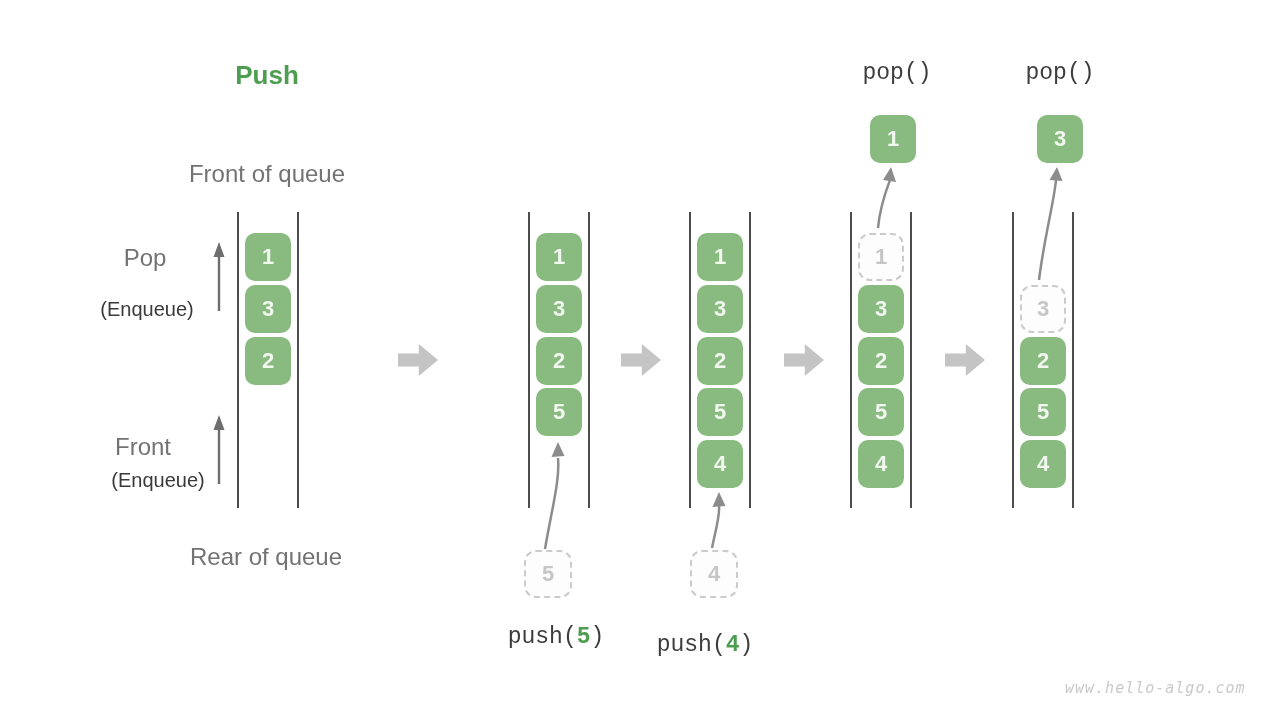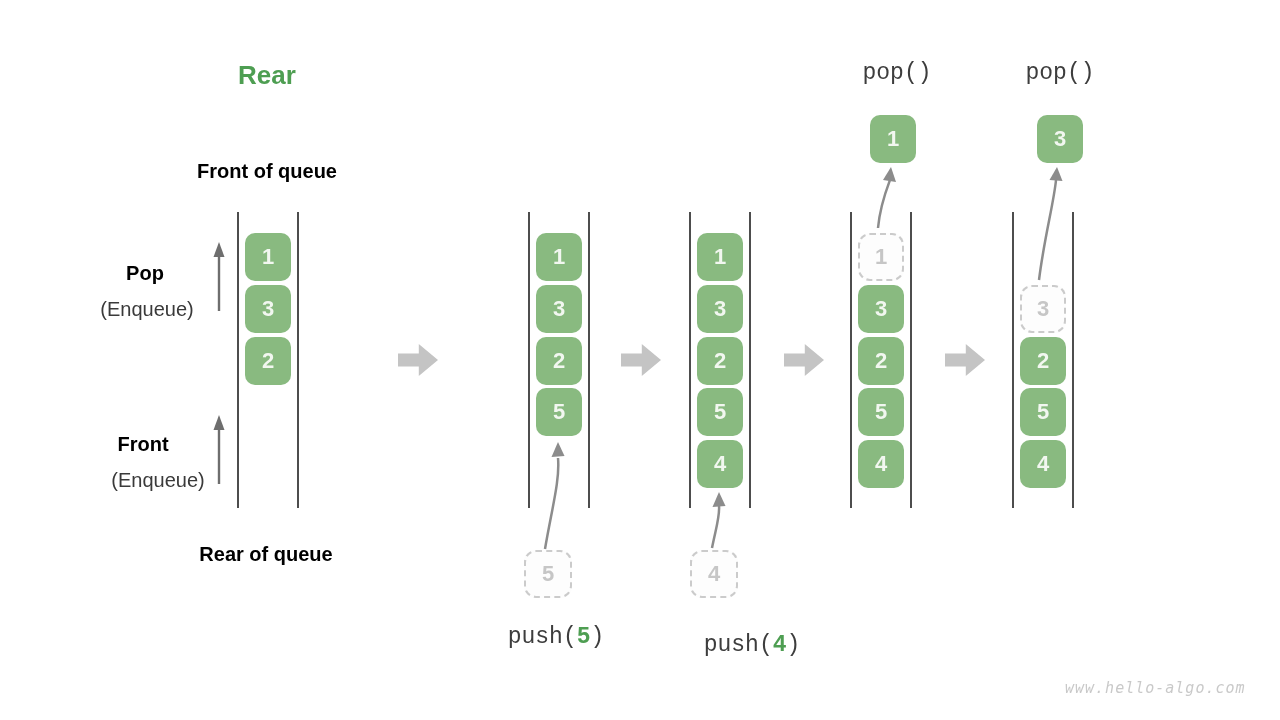--- a/index.html
+++ b/index.html
@@ -3,21 +3,21 @@
 <meta charset="utf-8">
 <style>
   html,body{margin:0;padding:0;}
   body{width:1280px;height:720px;background:#ffffff;overflow:hidden;
        font-family:"Liberation Sans",sans-serif;position:relative;}
   .abs{position:absolute;}
   .ctr{transform:translateX(-50%);white-space:nowrap;}
 
   
   .title{font-size:26px;font-weight:bold;color:#4e9e52;}
-  .side-label{font-size:20px;font-weight:bold;color:#000000;}
+  .side-label{font-size:24px;font-weight:normal;color:#737373;}
   .side-sub{font-size:20px;font-weight:normal;color:#3a3a3a;}
   .mono{font-family:Liberation Mono, monospace;font-size:23px;color:#3d3d3d;}
   .mono .green{color:#4e9e52;font-weight:bold;}
   .watermark{font-family:"DejaVu Sans Mono",monospace;font-size:15px;color:#c9c9c9;letter-spacing:1px;font-style:italic;}
 
   
   .wall{position:absolute;width:2px;top:212px;height:296px;background:#4d4d4d;}
 
   
   .cell{position:absolute;width:46px;height:48px;border-radius:10px;background:#89ba80;
@@ -31,25 +31,25 @@
 
   
   .step-arrow{position:absolute;width:40px;height:32px;background:#c4c4c4;
         clip-path:polygon(0 30%,52% 30%,52% 0,100% 50%,52% 100%,52% 70%,0 70%);}
 
   svg{position:absolute;overflow:visible;}
 </style>
 </head>
 <body>
 
-<div class="abs ctr title" style="left:267px;top:60px;">Rear</div>
+<div class="abs ctr title" style="left:267px;top:60px;">Push</div>
 
 <div class="abs ctr side-label" style="left:267px;top:160px;">Front of queue</div>
 
-<div class="abs ctr side-label" style="left:145px;top:262px;">Pop</div>
+<div class="abs ctr side-label" style="left:145px;top:244px;">Pop</div>
 <div class="abs ctr side-sub" style="left:147px;top:298px;">(Enqueue)</div>
 
 <div class="abs ctr side-label" style="left:143px;top:433px;">Front</div>
 <div class="abs ctr side-sub" style="left:158px;top:469px;">(Enqueue)</div>
 
 <div class="abs ctr side-label" style="left:266px;top:543px;">Rear of queue</div>
 
 <svg style="left:212px;top:241px;" width="14" height="74">
   <line x1="7" y1="70" x2="7" y2="14" stroke="#6e6e6e" stroke-width="2.4"></line>
   <path d="M7 1 L1.5 16 L12.5 16 Z" fill="#6e6e6e"></path>
@@ -115,21 +115,21 @@
 <div class="cell" style="left:697px;top:440px;">
     <span>4</span>
   </div>
 <div class="staged" style="left:690px;top:550px;">
     <span>4</span>
   </div>
 <svg style="left:700px;top:490px;" width="36" height="64">
   <path d="M12 58 C 16 38, 20 26, 19 16" stroke="#8c8c8c" stroke-width="2.5" fill="none"></path>
   <path d="M19 2 L12.5 17 L25.5 16 Z" fill="#8c8c8c"></path>
 </svg>
-<div class="abs ctr mono" style="left:752px;top:632px;"><span>push(</span><span class="green">4</span><span>)</span></div>
+<div class="abs ctr mono" style="left:705px;top:632px;"><span>push(</span><span class="green">4</span><span>)</span></div>
 
 <div class="step-arrow" style="left:784px;top:344px;"></div>
 
 <div class="wall" style="left:850px;"></div>
 <div class="wall" style="left:910px;"></div>
 <div class="cell dashed" style="left:858px;top:233px;">
     <span>1</span>
   </div>
 <div class="cell" style="left:858px;top:285px;">
     <span>3</span>

